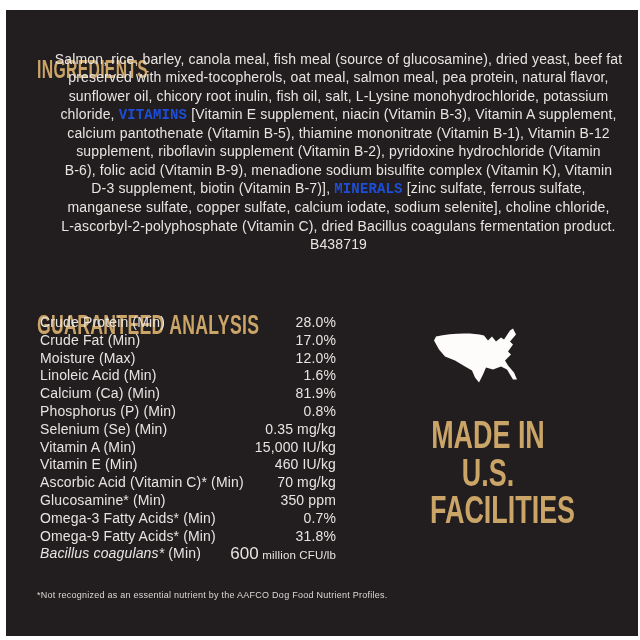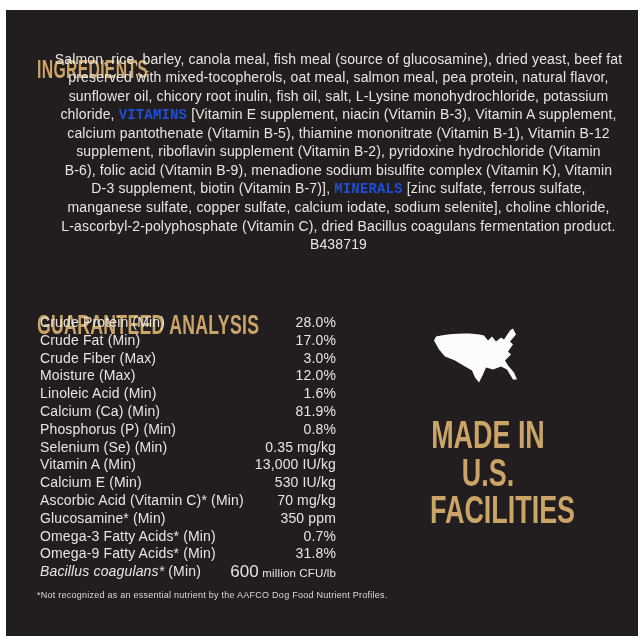--- a/index.html
+++ b/index.html
@@ -121,24 +121,20 @@
   <div class="ga-table">
     <div class="ga-row">
         <span class="ga-label">Crude Protein (Min)</span>
         <span class="ga-value">28.0%</span>
       </div>
     <div class="ga-row">
         <span class="ga-label">Crude Fat (Min)</span>
         <span class="ga-value">17.0%</span>
       </div>
     <div class="ga-row">
-        <span class="ga-label">Crude Fiber (Max)</span>
-        <span class="ga-value">3.0%</span>
-      </div>
-    <div class="ga-row">
         <span class="ga-label">Moisture (Max)</span>
         <span class="ga-value">12.0%</span>
       </div>
     <div class="ga-row">
         <span class="ga-label">Linoleic Acid (Min)</span>
         <span class="ga-value">1.6%</span>
       </div>
     <div class="ga-row">
         <span class="ga-label">Calcium (Ca) (Min)</span>
         <span class="ga-value">81.9%</span>
@@ -146,25 +142,25 @@
     <div class="ga-row">
         <span class="ga-label">Phosphorus (P) (Min)</span>
         <span class="ga-value">0.8%</span>
       </div>
     <div class="ga-row">
         <span class="ga-label">Selenium (Se) (Min)</span>
         <span class="ga-value">0.35 mg/kg</span>
       </div>
     <div class="ga-row">
         <span class="ga-label">Vitamin A (Min)</span>
-        <span class="ga-value">13,000 IU/kg</span>
-      </div>
-    <div class="ga-row">
-        <span class="ga-label">Calcium E (Min)</span>
-        <span class="ga-value">530 IU/kg</span>
+        <span class="ga-value">15,000 IU/kg</span>
+      </div>
+    <div class="ga-row">
+        <span class="ga-label">Vitamin E (Min)</span>
+        <span class="ga-value">460 IU/kg</span>
       </div>
     <div class="ga-row">
         <span class="ga-label">Ascorbic Acid (Vitamin C)* (Min)</span>
         <span class="ga-value">70 mg/kg</span>
       </div>
     <div class="ga-row">
         <span class="ga-label">Glucosamine* (Min)</span>
         <span class="ga-value">350 ppm</span>
       </div>
     <div class="ga-row">

